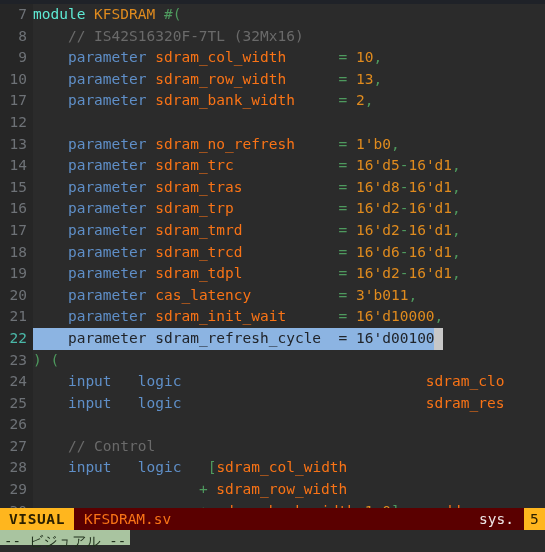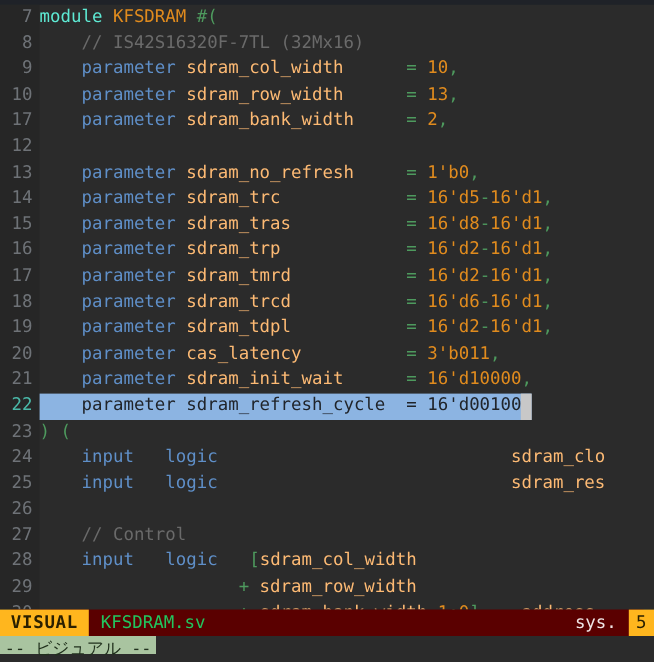--- a/index.html
+++ b/index.html
@@ -91,21 +91,21 @@
     position: absolute;
     top: 0;
     height: 21.6px;
     width: 9px;
     background: #c8c8c8;
   }
 
   
   .kw   { color: #5f8fc8; }
   .kw2  { color: #5eead4; }
-  .id   { color: #fdba74; }
+  .id   { color: #f97316; }
   .num  { color: #e08b1e; }
   .op   { color: #4e9a5e; }
   .cmt  { color: #6a6a6a; }
   .mod  { color: #e08b1e; }
 
   
   .status {
     position: absolute;
     left: 0;
     top: 508px;
@@ -120,21 +120,21 @@
   .st-mode {
     background: #ffb61e;
     color: #2b2000;
     font-weight: bold;
     height: 22px;
     line-height: 22px;
     padding: 0 9px;
     letter-spacing: 0.6px;
   }
   .st-file {
-    color: #22c55e;
+    color: #f97316;
     height: 22px;
     line-height: 22px;
     padding: 0 10px;
   }
   .st-spacer { flex: 1 1 auto; height: 22px; }
   .st-sys {
     color: #efe6e6;
     height: 22px;
     line-height: 22px;
     padding: 0 10px 0 0;

